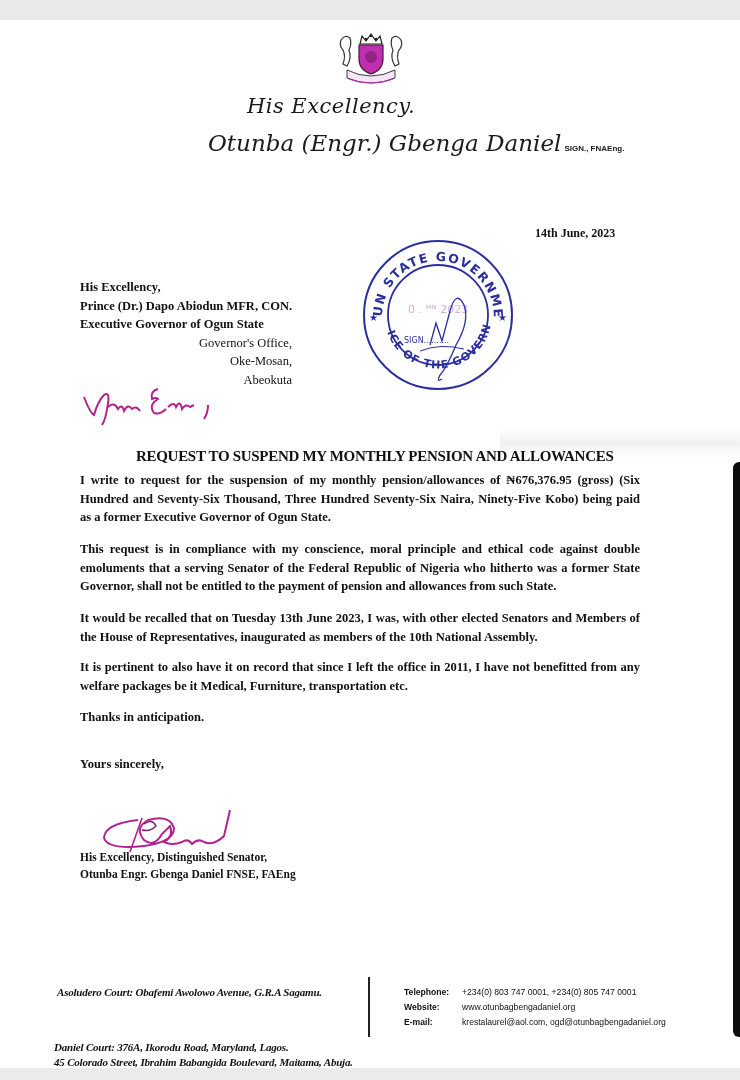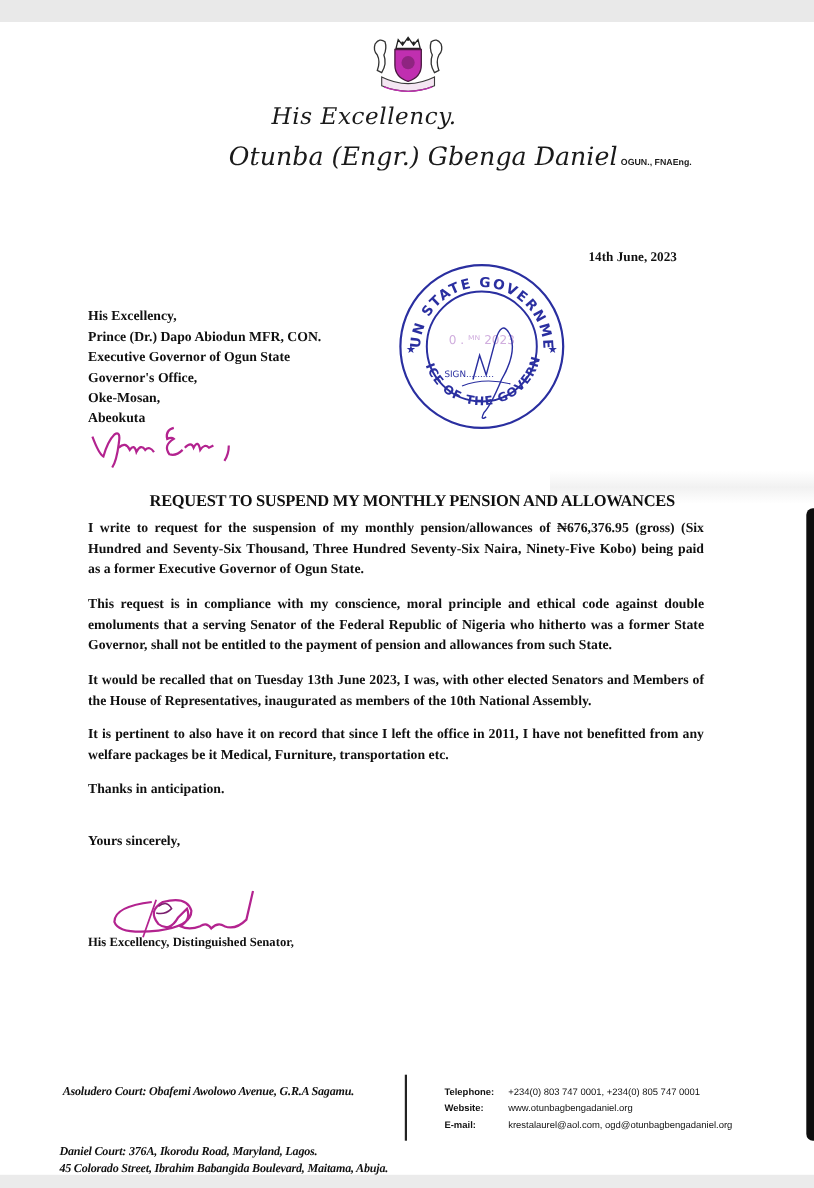--- a/index.html
+++ b/index.html
@@ -34,21 +34,21 @@
   .lh-post { font-family: "Liberation Sans", sans-serif; font-style: normal; font-weight: bold; font-size: 8px; margin-left: 3px; }
 
   .date {
     position: absolute; left: 535px; top: 226px; font-weight: bold; font-size: 12px;
     font-family: "Liberation Serif", serif;
   }
 
   
   .addr { position: absolute; left: 80px; top: 278px; font-size: 12.5px; line-height: 18.5px; }
   .addr .b { font-weight: bold; }
-  .addr .n { font-weight: bold; }
+  .addr .n { font-weight: normal; text-align: right; }
 
   
   .stamp { position: absolute; left: 360px; top: 233px; width: 156px; height: 162px; }
 
   
   .salute { position: absolute; left: 80px; top: 383px; width: 150px; height: 45px; }
 
   
   .subject {
     position: absolute; left: 136px; top: 448px; font-weight: bold; font-size: 15px; letter-spacing: -0.3px;
@@ -105,21 +105,21 @@
 
     <path d="M24 15 h24 v14 q0 11 -12 15 q-12 -4 -12 -15 z" fill="#c02fb0" stroke="#4a1a40" stroke-width="1.2"></path>
     <circle cx="36" cy="27" r="6" fill="#7a1f6e" opacity="0.7"></circle>
 
     <path d="M12 40 q24 12 48 0 l0 8 q-24 10 -48 0 z" fill="#f4e6f2" stroke="#3a3a3a" stroke-width="1"></path>
     <path d="M14 49 q22 8 44 0" stroke="#c02fb0" stroke-width="1.2" fill="none"></path>
   </svg>
 </div>
 <div class="lh-line1">His Excellency.</div>
 <div class="lh-line2">
-  <span>Otunba (Engr.) Gbenga Daniel</span><span class="lh-post">OGUN., FNAEng.</span>
+  <span>Otunba (Engr.) Gbenga Daniel</span><span class="lh-post">SIGN., FNAEng.</span>
 </div>
 
 <div class="date">14th June, 2023</div>
 
 <div class="addr">
   <div class="b">His Excellency,</div>
   <div class="b">Prince (Dr.) Dapo Abiodun MFR, CON.</div>
   <div class="b">Executive Governor of Ogun State</div>
   <div class="n">Governor's Office,</div>
   <div class="n">Oke-Mosan,</div>
@@ -169,20 +169,21 @@
 
 <div class="signature">
   <svg width="180" height="58" viewBox="0 0 180 58">
     <path d="M40 18 q-34 4 -34 18 q4 12 40 8 q30 -4 30 -18 q-4 -14 -26 -8 q-14 8 -4 20 q10 8 18 -6 l8 -8 q4 10 -6 16 q8 4 18 0 q6 -4 10 2 q6 -6 12 -2 q10 4 20 -6 l6 -26" fill="none" stroke="#b3238f" stroke-width="2"></path>
     <path d="M44 16 l-12 34" fill="none" stroke="#b3238f" stroke-width="1.6"></path>
     <path d="M46 22 q8 -6 12 2 q-6 6 -14 4" fill="none" stroke="#7a1f6e" stroke-width="1.4"></path>
   </svg>
 </div>
 <div class="signoff">
   <div>His Excellency, Distinguished Senator,</div>
+  <div>Otunba Engr. Gbenga Daniel FNSE, FAEng</div>
 </div>
 
 <div class="foot-left">
   <div class="r1">Asoludero Court: Obafemi Awolowo Avenue, G.R.A Sagamu.</div>
   <div class="r2">Daniel Court: 376A, Ikorodu Road, Maryland, Lagos.</div>
   <div>45 Colorado Street, Ibrahim Babangida Boulevard, Maitama, Abuja.</div>
 </div>
 <div class="foot-divider"></div>
 <div class="foot-right">
   <div class="row">

